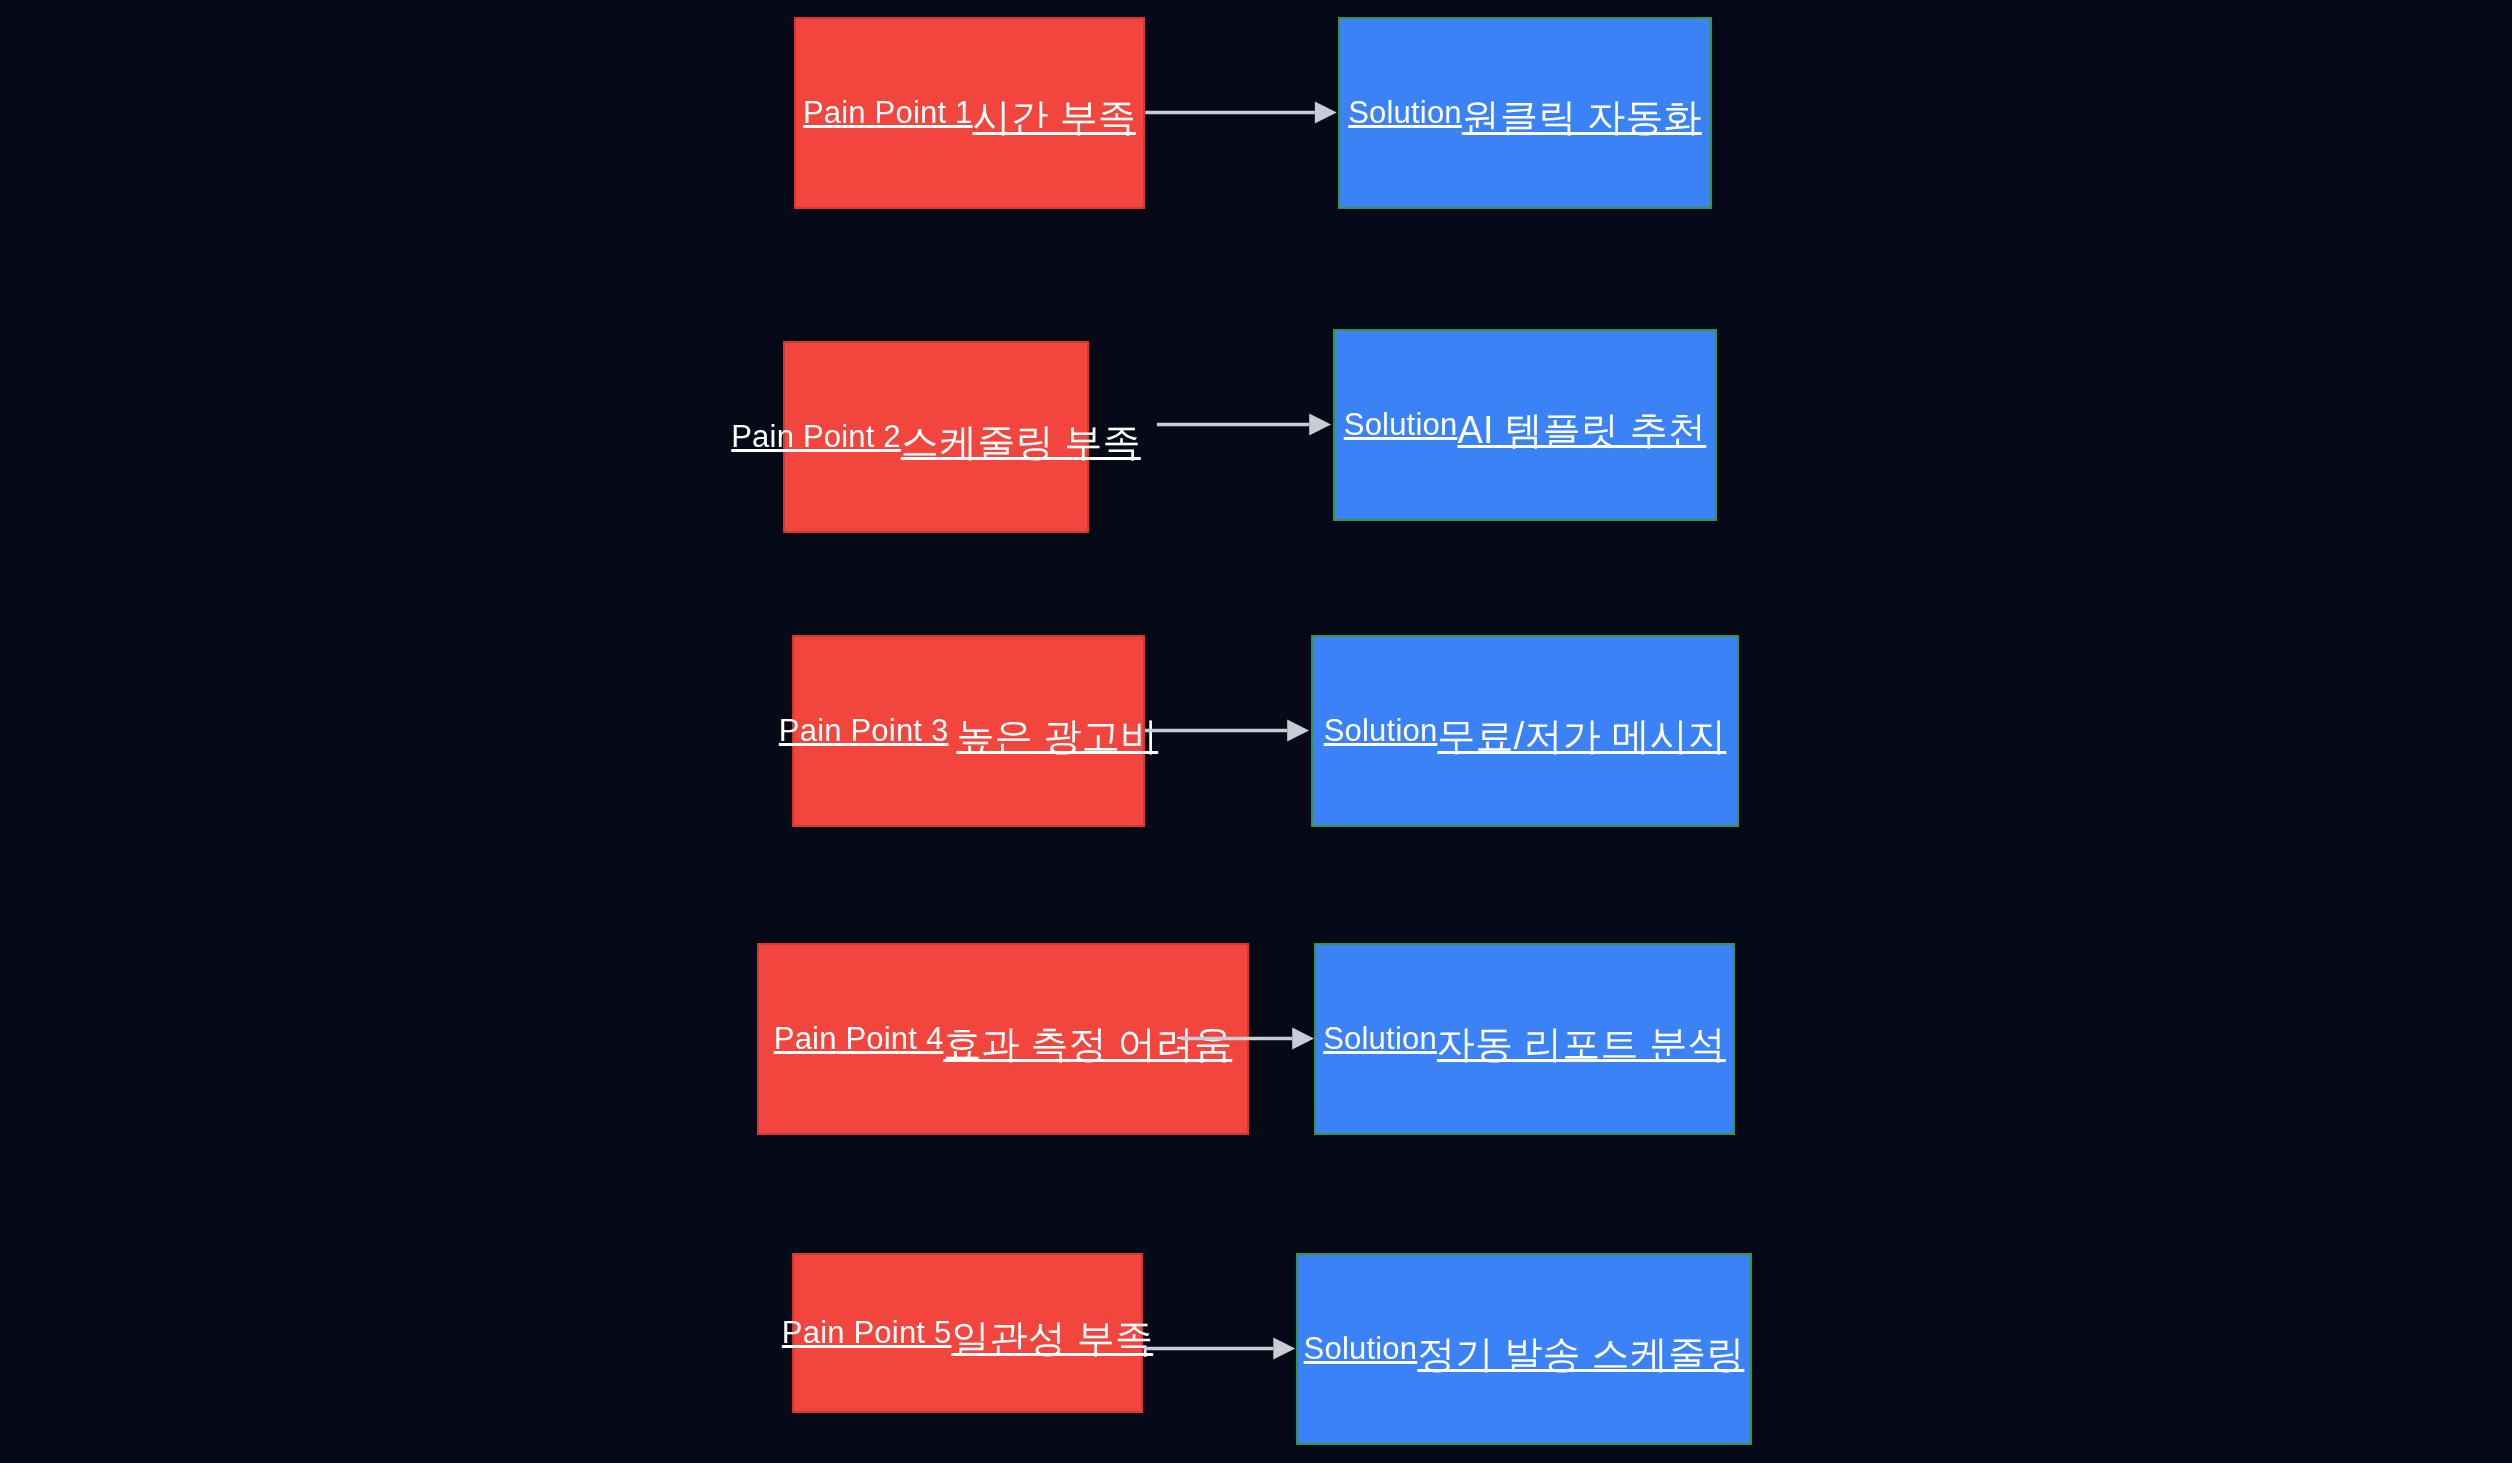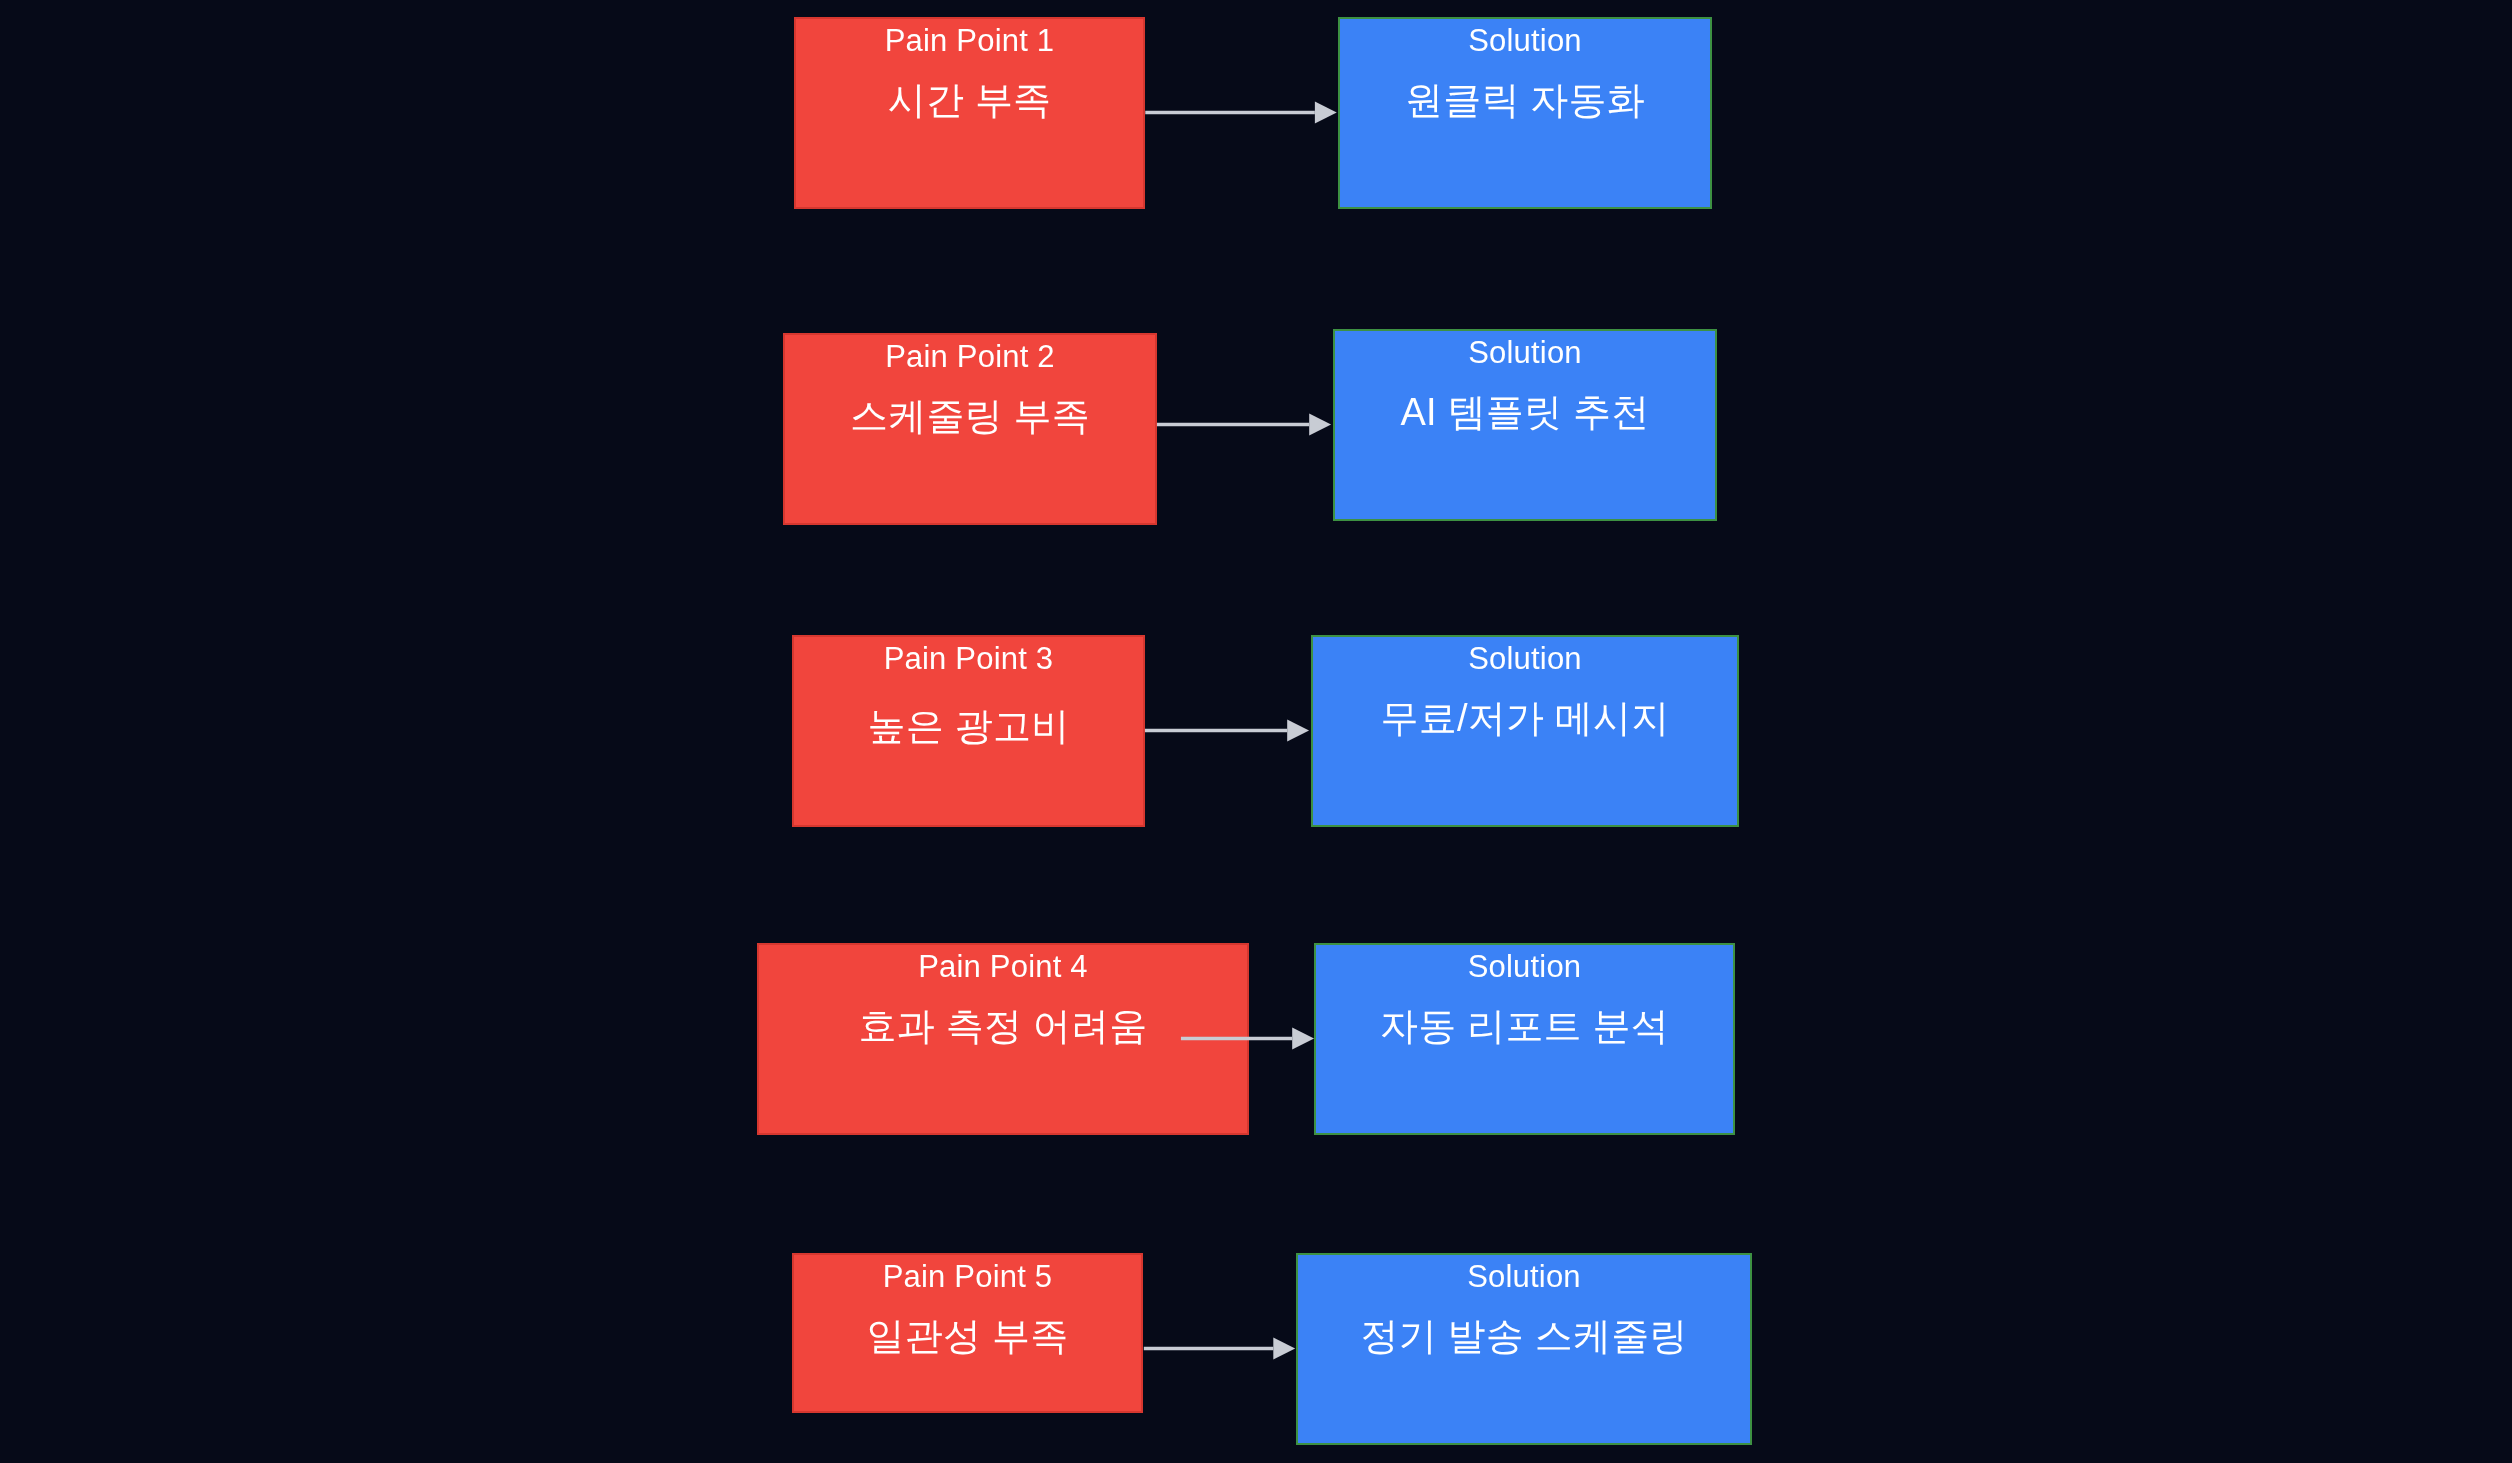--- a/index.html
+++ b/index.html
@@ -20,27 +20,29 @@
   }
   .row {
     position: absolute;
     left: 0;
     width: 2512px;
   }
   .node {
     position: absolute;
     box-sizing: border-box;
     display: flex;
-    flex-direction: column;
+    flex-direction: row;
     align-items: center;
+    justify-content: center;
     text-align: center;
     color: #ffffff;
     line-height: 1.42;
     letter-spacing: 0.2px;
     user-select: none;
+    text-decoration: underline;
   }
   .node .line1 {
     font-size: 31px;
     font-weight: 400;
     white-space: nowrap;
   }
   .node .line2 {
     font-size: 38px;
     font-weight: 400;
     white-space: nowrap;
@@ -80,21 +82,21 @@
         <polygon points="186,5 210,17 186,29" fill="#c8ccd4"></polygon>
       </svg>
     </div>
     <div class="node solution" style="left:1338px; top:0px; width:374px; height:192px;">
       <span class="line1">Solution</span>
       <span class="line2">원클릭 자동화</span>
     </div>
   </div>
 
   <div class="row" style="top:329px; height:192px;">
-    <div class="node pain" style="left:783px; top:4px; width:374px; height:192px;">
+    <div class="node pain" style="left:783px; top:12px; width:306px; height:192px;">
       <span class="line1">Pain Point 2</span>
       <span class="line2">스케줄링 부족</span>
     </div>
     <div class="connector" style="left:1156px; top:80px; width:176px;">
       <svg width="176" height="31" viewBox="0 0 191 34" aria-hidden="true">
         <line x1="0" y1="17" x2="167" y2="17" stroke="#c8ccd4" stroke-width="4"></line>
         <polygon points="167,5 191,17 167,29" fill="#c8ccd4"></polygon>
       </svg>
     </div>
     <div class="node solution" style="left:1333px; top:0px; width:384px; height:192px;">

